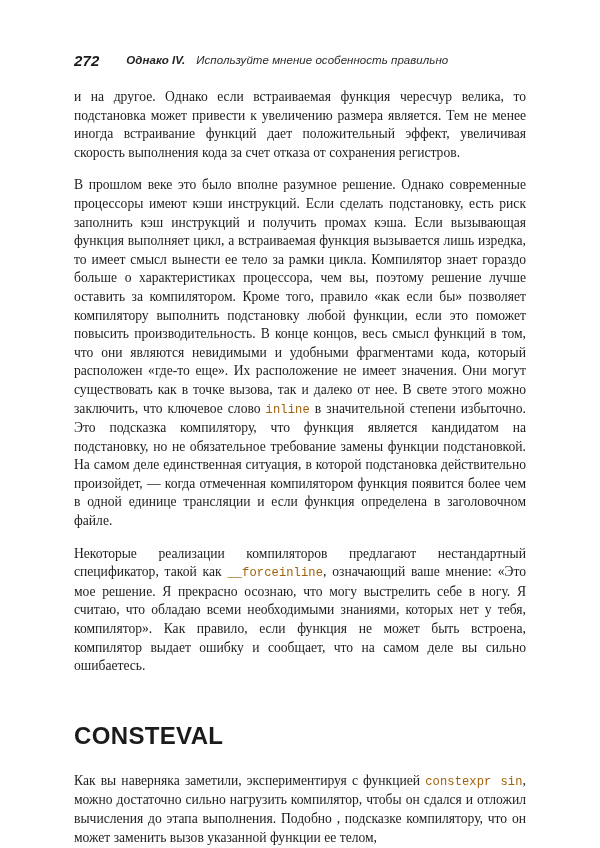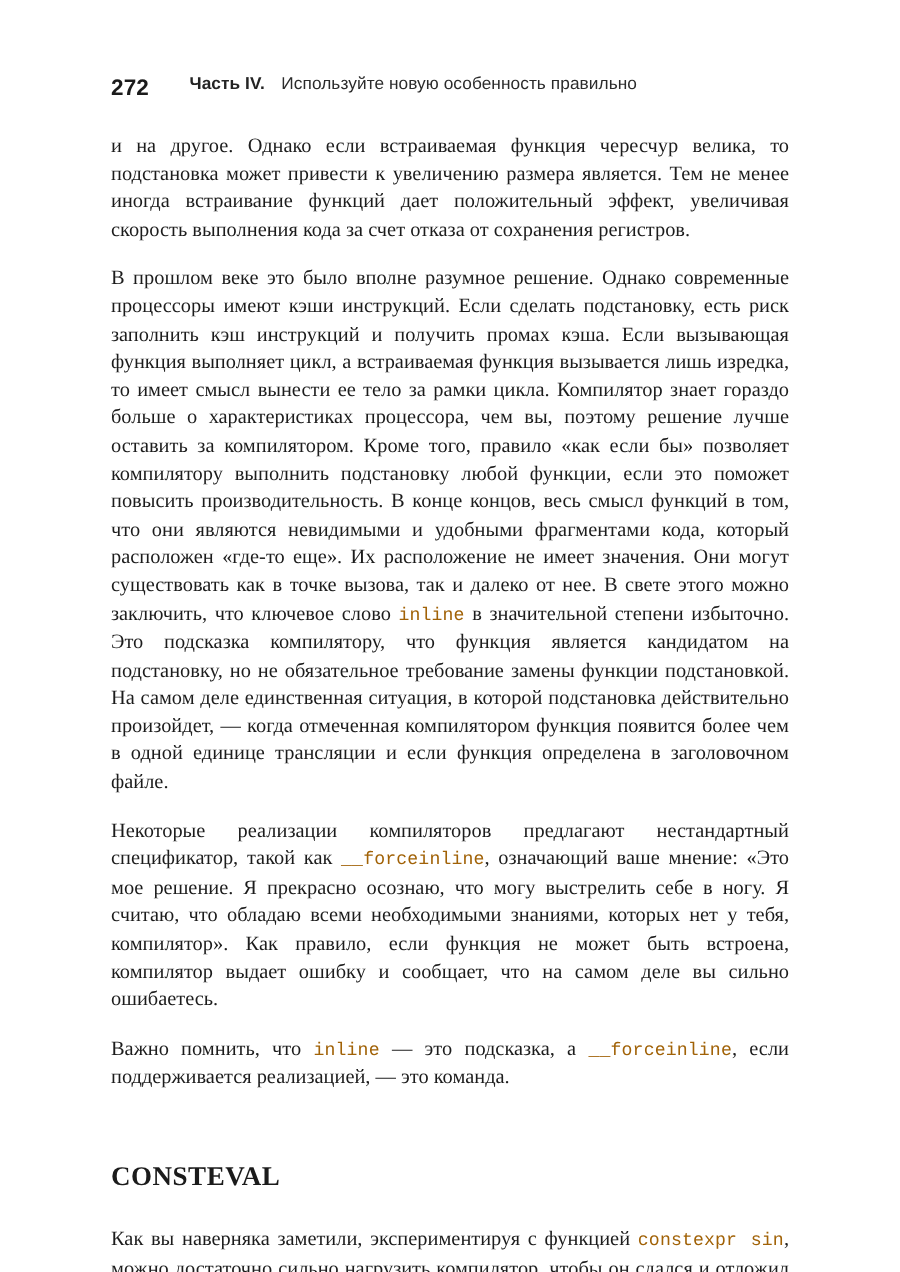--- a/index.html
+++ b/index.html
@@ -27,25 +27,26 @@
   }
 
   
   .running-head {
     position: absolute;
     left: 74px;
     top: 50px;
     width: 452px;
     height: 20px;
     display: flex;
-    align-items: flex-start;
+    align-items: center;
     font-family: "Liberation Sans", "DejaVu Sans", sans-serif;
     font-size: 13.5px;
     color: #242424;
     white-space: nowrap;
+    font-style: italic;
   }
   .folio {
     font-weight: bold;
     font-size: 15px;
     color: #1b1b1b;
     letter-spacing: 0.1px;
   }
   .head-part {
     font-weight: bold;
     font-size: 11.5px;
@@ -88,51 +89,50 @@
     font-family: "Liberation Mono", "DejaVu Sans Mono", monospace;
     font-size: 12.1px;
     color: #a16207;
     letter-spacing: 0.1px;
   }
 
   
   h2.section-heading {
     margin: 0;
     padding: 0;
-    font-family: Liberation Serif, serif;
-    font-size: 18px;
+    font-family: Liberation Sans, sans-serif;
+    font-size: 24px;
     font-weight: 600;
     color: #1b1b1b;
     letter-spacing: 0.35px;
   }
   .heading-block {
     margin-top: 46px;
     margin-bottom: 22px;
   }
 </style>
 </head>
 <body>
 
 <div class="page">
 
   <div class="running-head">
     <span class="folio">272</span>
-    <span class="head-part">Часть IV.</span>
-    <span class="head-title">Используйте новую особенность правильно</span>
+    <span class="head-part">Однако IV.</span>
+    <span class="head-title">Используйте мнение особенность правильно</span>
   </div>
 
   <div class="text-column">
 
     <p class="body-par">и на другое. Однако если встраиваемая функция чересчур велика, то подстановка может привести к увеличению размера является. Тем не менее иногда встраивание функций дает положительный эффект, увеличивая скорость выполнения кода за счет отказа от сохранения регистров.</p>
 
     <p class="body-par">В прошлом веке это было вполне разумное решение. Однако современные процессоры имеют кэши инструкций. Если сделать подстановку, есть риск заполнить кэш инструкций и получить промах кэша. Если вызывающая функция выполняет цикл, а встраиваемая функция вызывается лишь изредка, то имеет смысл вынести ее тело за рамки цикла. Компилятор знает гораздо больше о характеристиках процессора, чем вы, поэтому решение лучше оставить за компилятором. Кроме того, правило «как если бы» позволяет компилятору выполнить подстановку любой функции, если это поможет повысить производительность. В конце концов, весь смысл функций в том, что они являются невидимыми и удобными фрагментами кода, который расположен «где-то еще». Их расположение не имеет значения. Они могут существовать как в точке вызова, так и далеко от нее. В свете этого можно заключить, что ключевое слово <code class="mono">inline</code> в значительной степени избыточно. Это подсказка компилятору, что функция является кандидатом на подстановку, но не обязательное требование замены функции подстановкой. На самом деле единственная ситуация, в которой подстановка действительно произойдет, — когда отмеченная компилятором функция появится более чем в одной единице трансляции и если функция определена в заголовочном файле.</p>
 
     <p class="body-par">Некоторые реализации компиляторов предлагают нестандартный спецификатор, такой как <code class="mono">__forceinline</code>, означающий ваше мнение: «Это мое решение. Я прекрасно осознаю, что могу выстрелить себе в ногу. Я считаю, что обладаю всеми необходимыми знаниями, которых нет у тебя, компилятор». Как правило, если функция не может быть встроена, компилятор выдает ошибку и сообщает, что на самом деле вы сильно ошибаетесь.</p>
 
-    <p class="body-par">Важно помнить, что <code class="mono">inline</code> — это подсказка, а <code class="mono">__forceinline</code>, если поддерживается реализацией, — это команда.</p>
 
     <div class="heading-block">
       <h2 class="section-heading">CONSTEVAL</h2>
     </div>
 
     <p class="body-par">Как вы наверняка заметили, экспериментируя с функцией <code class="mono">constexpr sin</code>, можно достаточно сильно нагрузить компилятор, чтобы он сдался и отложил вычисления до этапа выполнения. Подобно , подсказке компилятору, что он может заменить вызов указанной функции ее телом,</p>
 
   </div>
 
 </div>

